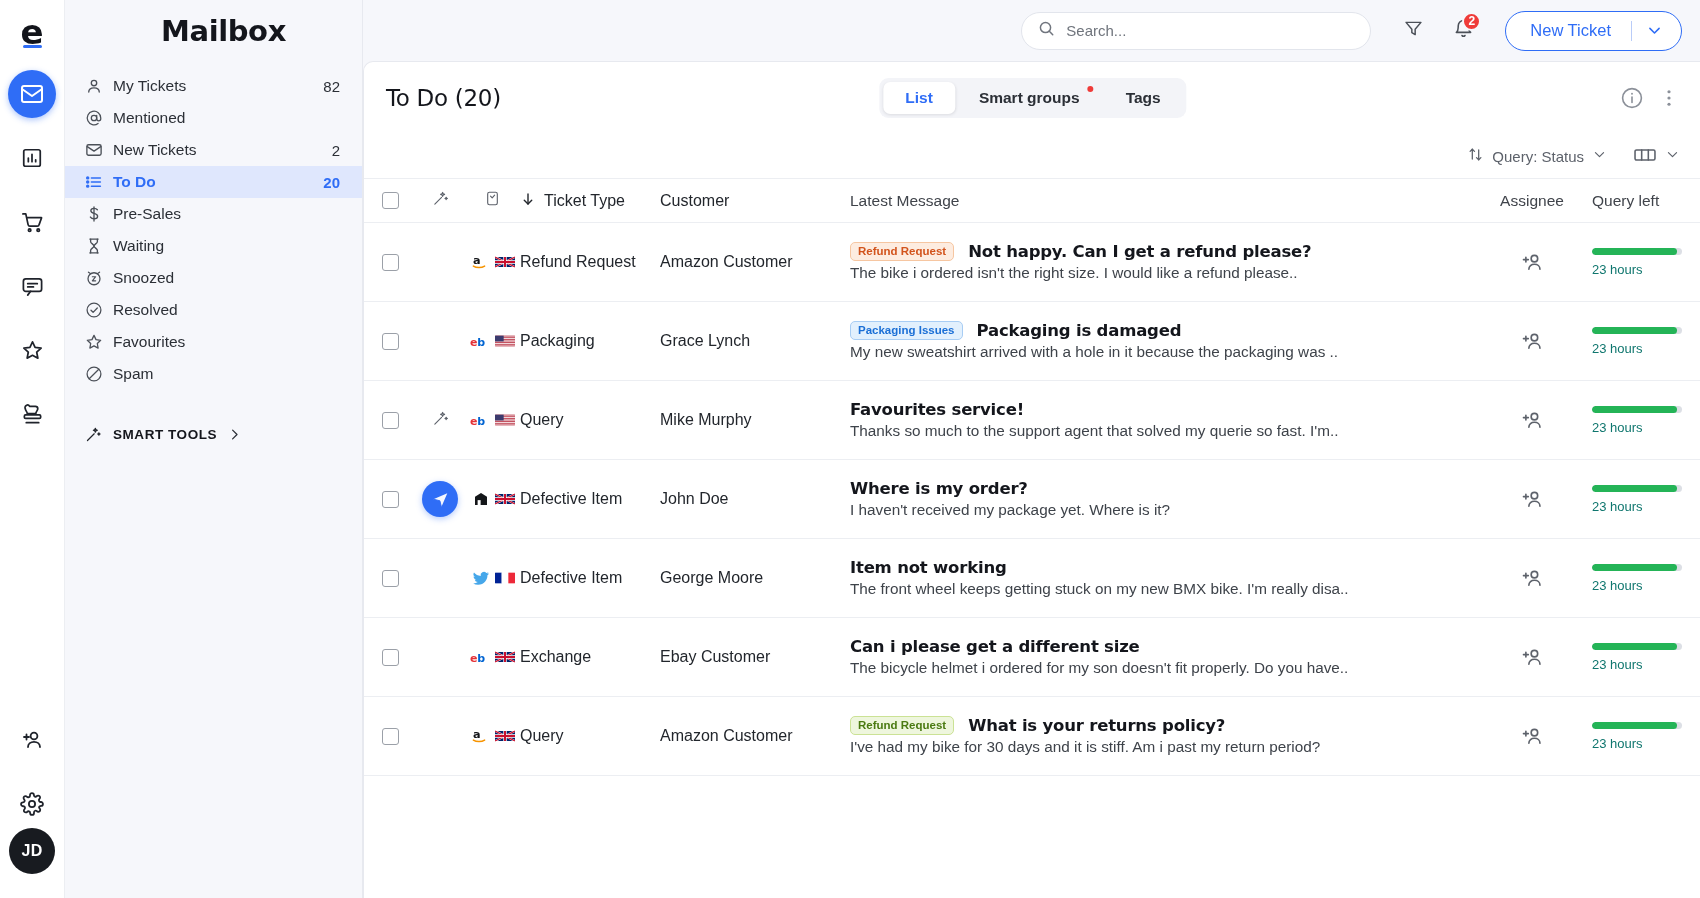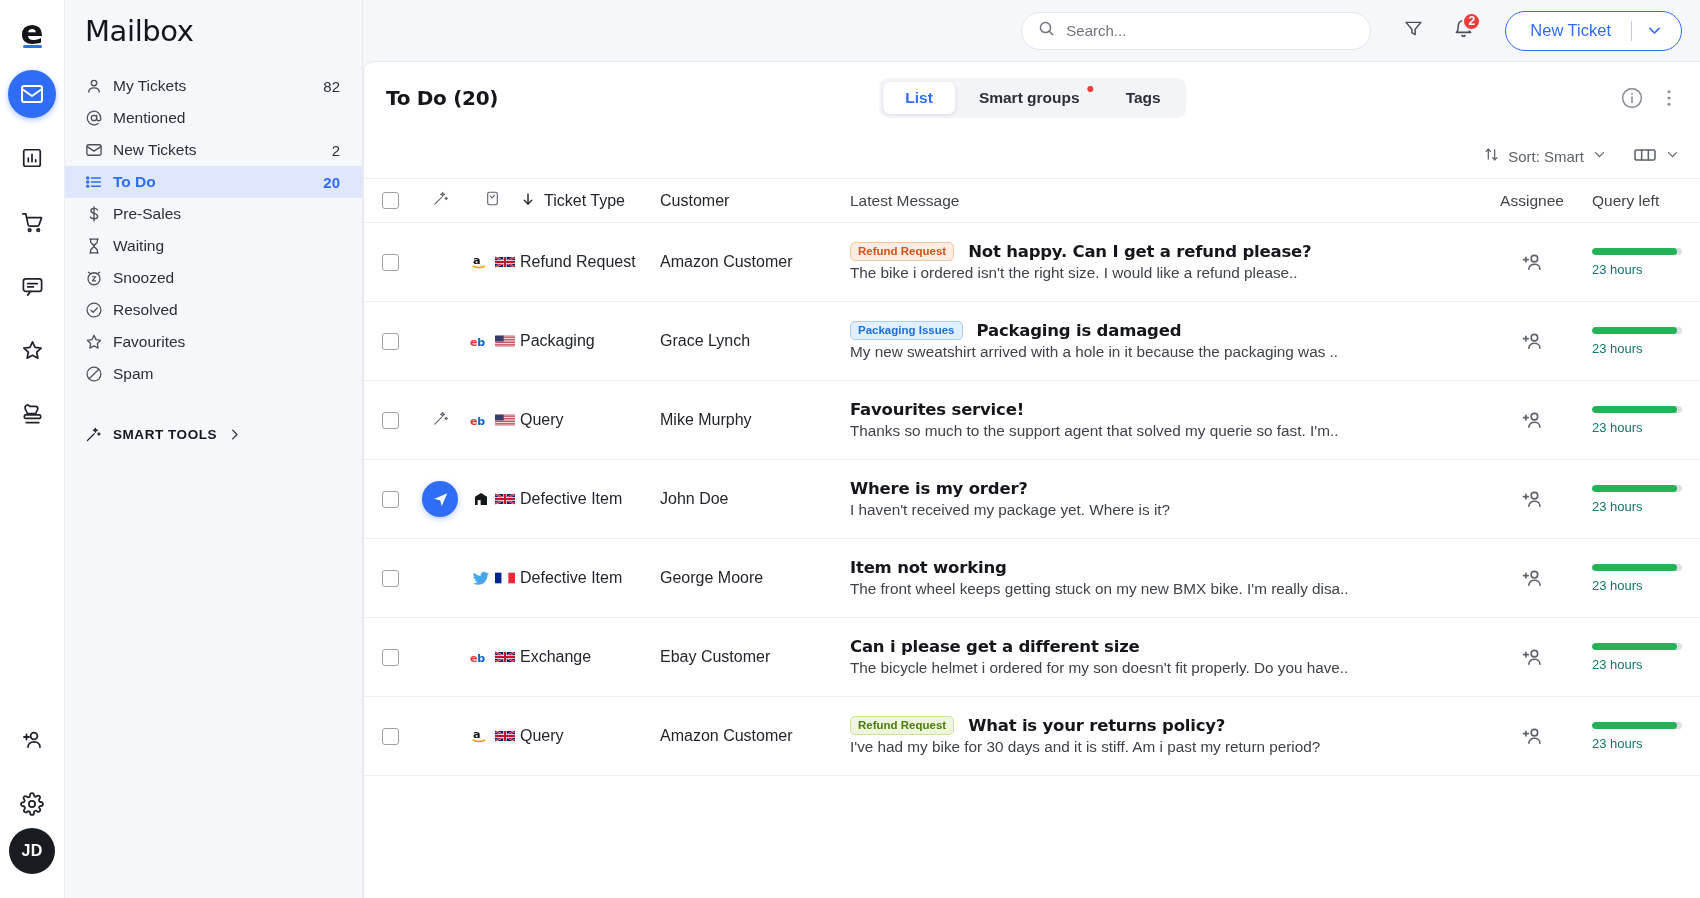--- a/index.html
+++ b/index.html
@@ -45,23 +45,24 @@
   }
   .rail-btn svg, .rail-logo svg { display: block; }
 
   
   .sidebar {
     width: 298px; flex: 0 0 298px; height: 898px;
     background: #f6f7fb; border-right: 1px solid #e7e9ef;
     padding: 0; display: flex; flex-direction: column;
   }
   .sidebar-title {
-    font-size: 29px; font-weight: 400; color: #14161c;
+    font-size: 29px; font-weight: 700; color: #14161c;
     padding: 14px 0 0 20px; letter-spacing: -.4px; height: 62px;
     font-family: "DejaVu Sans", sans-serif;
+    text-align: center;
   }
   .nav { margin-top: 8px; }
   .nav-item {
     display: flex; align-items: center; height: 32px;
     padding: 0 22px 0 20px; cursor: pointer; color: #2b2f36; font-size: 15.5px;
     position: relative;
   }
   .nav-item .ico { width: 28px; display: flex; align-items: center; color: #4b5058; }
   .nav-item .lbl { flex: 1 1 auto; }
   .nav-item .cnt { font-size: 15px; color: #2b2f36; }
@@ -114,21 +115,21 @@
   .new-ticket .cv { display: flex; padding-right: 12px; }
 
   
   .panel {
     flex: 1 1 auto; background: #fff; border-top-left-radius: 10px;
     margin-left: 0; border-left: 1px solid #e7e9ef; border-top: 1px solid #e7e9ef;
     display: flex; flex-direction: column; overflow: hidden;
   }
   .panel-head { height: 72px; display: flex; align-items: center; padding: 0 20px 0 22px; }
   .panel-title {
-    font-size: 20px; font-weight: 700; color: #14161c; letter-spacing: -.3px;
+    font-size: 23px; font-weight: 400; color: #14161c; letter-spacing: -.3px;
     font-family: "DejaVu Sans", sans-serif;
   }
   .seg {
     margin-left: auto; margin-right: auto; position: absolute; left: 50%;
     transform: translateX(-50%);
     background: #f3f4f8; border-radius: 9px; display: flex; padding: 4px; gap: 2px;
   }
   .panel-head-inner { position: relative; width: 100%; display: flex; align-items: center; }
   .seg-item {
     padding: 7px 22px; border-radius: 7px; font-size: 15.5px; color: #2b2f36;
@@ -497,21 +498,21 @@
       <div class="subbar">
         <div class="sort-ctl">
           <span>
             <svg width="17" height="17" viewBox="0 0 24 24" fill="none" stroke="currentColor" stroke-width="1.8" stroke-linecap="round" stroke-linejoin="round">
                 <path d="M7.5 4.5v14"></path>
                 <path d="M4.4 7.6L7.5 4.5l3.1 3.1"></path>
                 <path d="M16.5 19.5v-14"></path>
                 <path d="M13.4 16.4l3.1 3.1 3.1-3.1"></path>
               </svg>
           </span>
-          <span>Sort: Smart</span>
+          <span>Query: Status</span>
           <span>
             <svg width="15" height="15" viewBox="0 0 24 24" fill="none" stroke="currentColor" stroke-width="1.9" stroke-linecap="round" stroke-linejoin="round">
                 <path d="M5.5 9l6.5 6.5L18.5 9"></path>
               </svg>
           </span>
         </div>
 
         <div class="cols-ctl">
           <span>
             <svg width="24" height="20" viewBox="0 0 26 20" fill="none" stroke="currentColor" stroke-width="1.7" stroke-linecap="round" stroke-linejoin="round">

